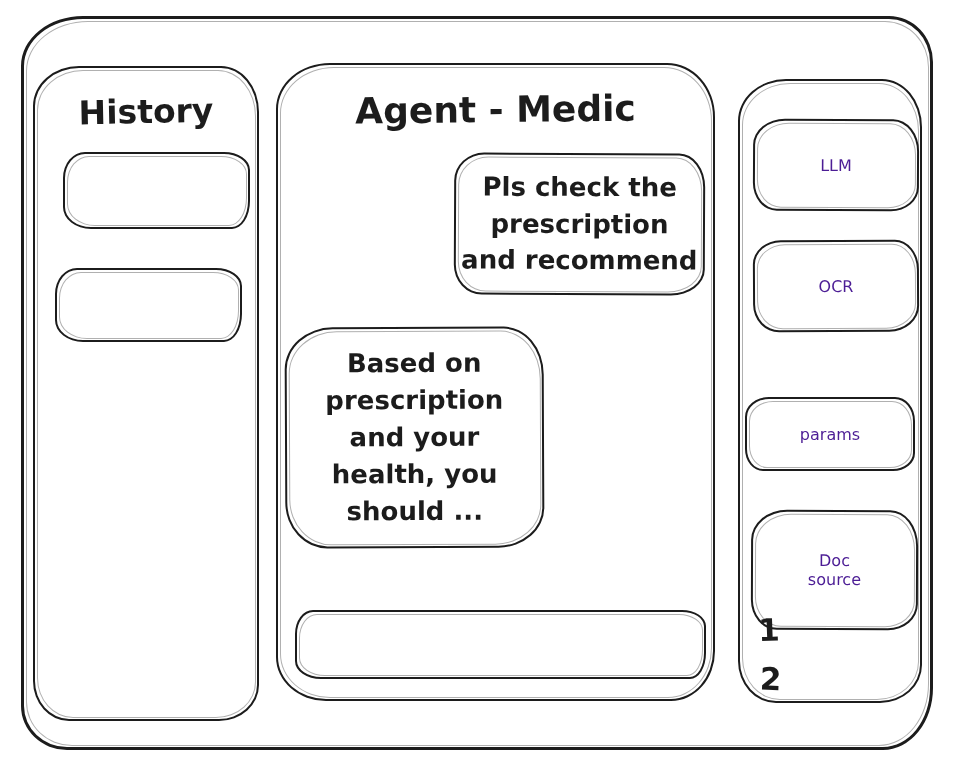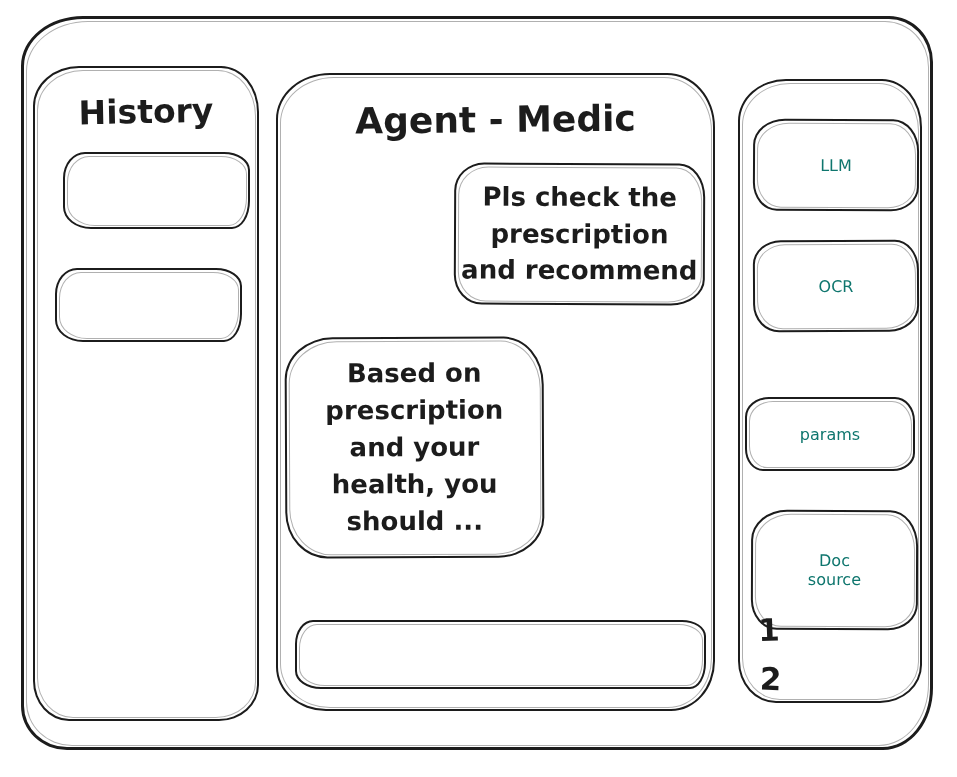--- a/index.html
+++ b/index.html
@@ -28,21 +28,21 @@
     position: absolute;
     inset: 1.5px;
     border: 1.2px solid rgba(28,28,28,0.35);
     border-radius: inherit;
     pointer-events: none;
   }
   button.sketch {
     padding: 0;
     margin: 0;
     font: inherit;
-    color: #0f766e;
+    color: #4c1d95;
     cursor: pointer;
   }
 
   
   .frame {
     left: 21px; top: 16px;
     width: 912px; height: 734px;
     border-width: 3px;
     border-radius: 62px 44px 50px 46px / 50px 46px 62px 44px;
   }
@@ -68,21 +68,21 @@
   .history-box {
     left: 28px;
     width: 187px;
     border-radius: 22px 26px 18px 28px / 26px 18px 28px 22px;
   }
   .history-box.one { top: 84px; height: 77px; }
   .history-box.two { left: 20px; top: 200px; height: 74px; }
 
   
   .panel-center {
-    left: 276px; top: 73px;
+    left: 276px; top: 63px;
     width: 439px; height: 638px;
     border-radius: 54px 48px 44px 50px / 46px 54px 50px 44px;
   }
   .panel-center .panel-title {
     top: 24px;
     font-size: 36px;
     transform: rotate(-0.6deg);
   }
   .bubble {
     display: flex;

